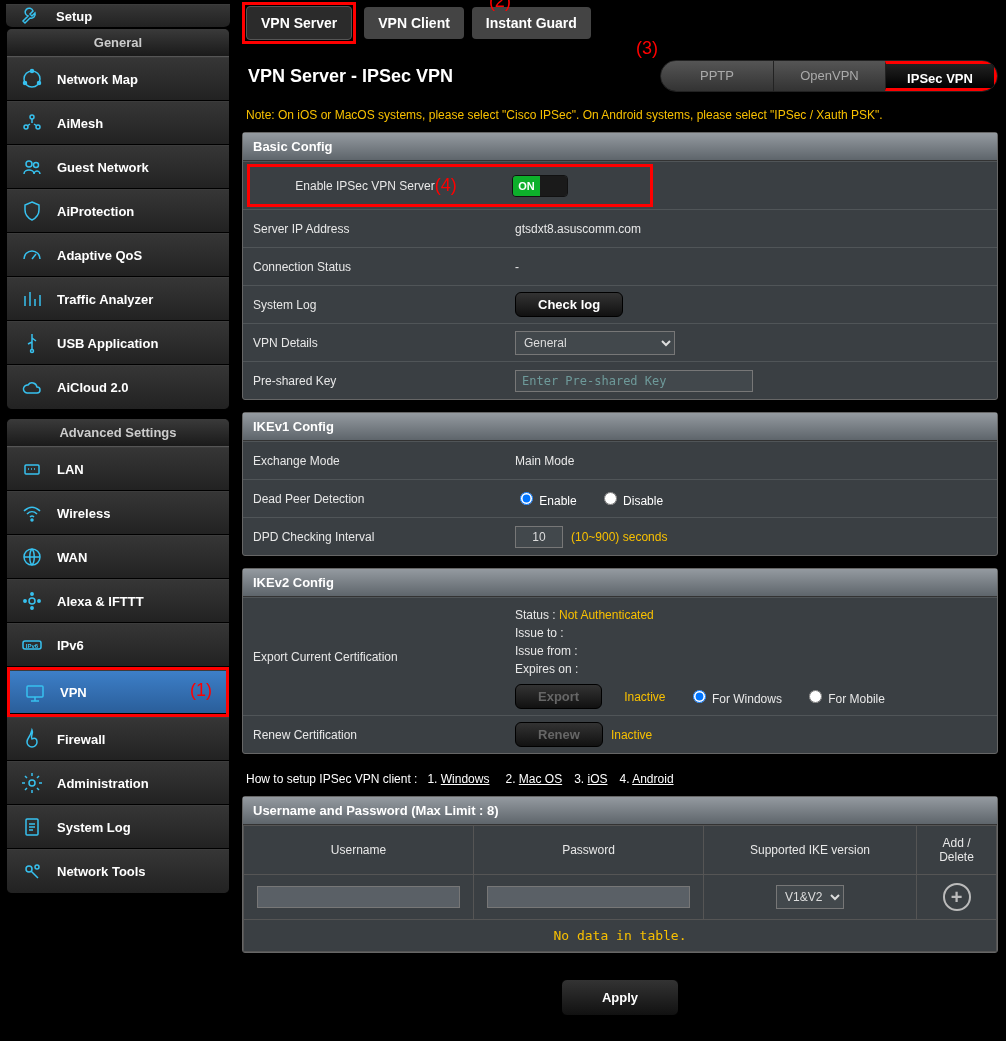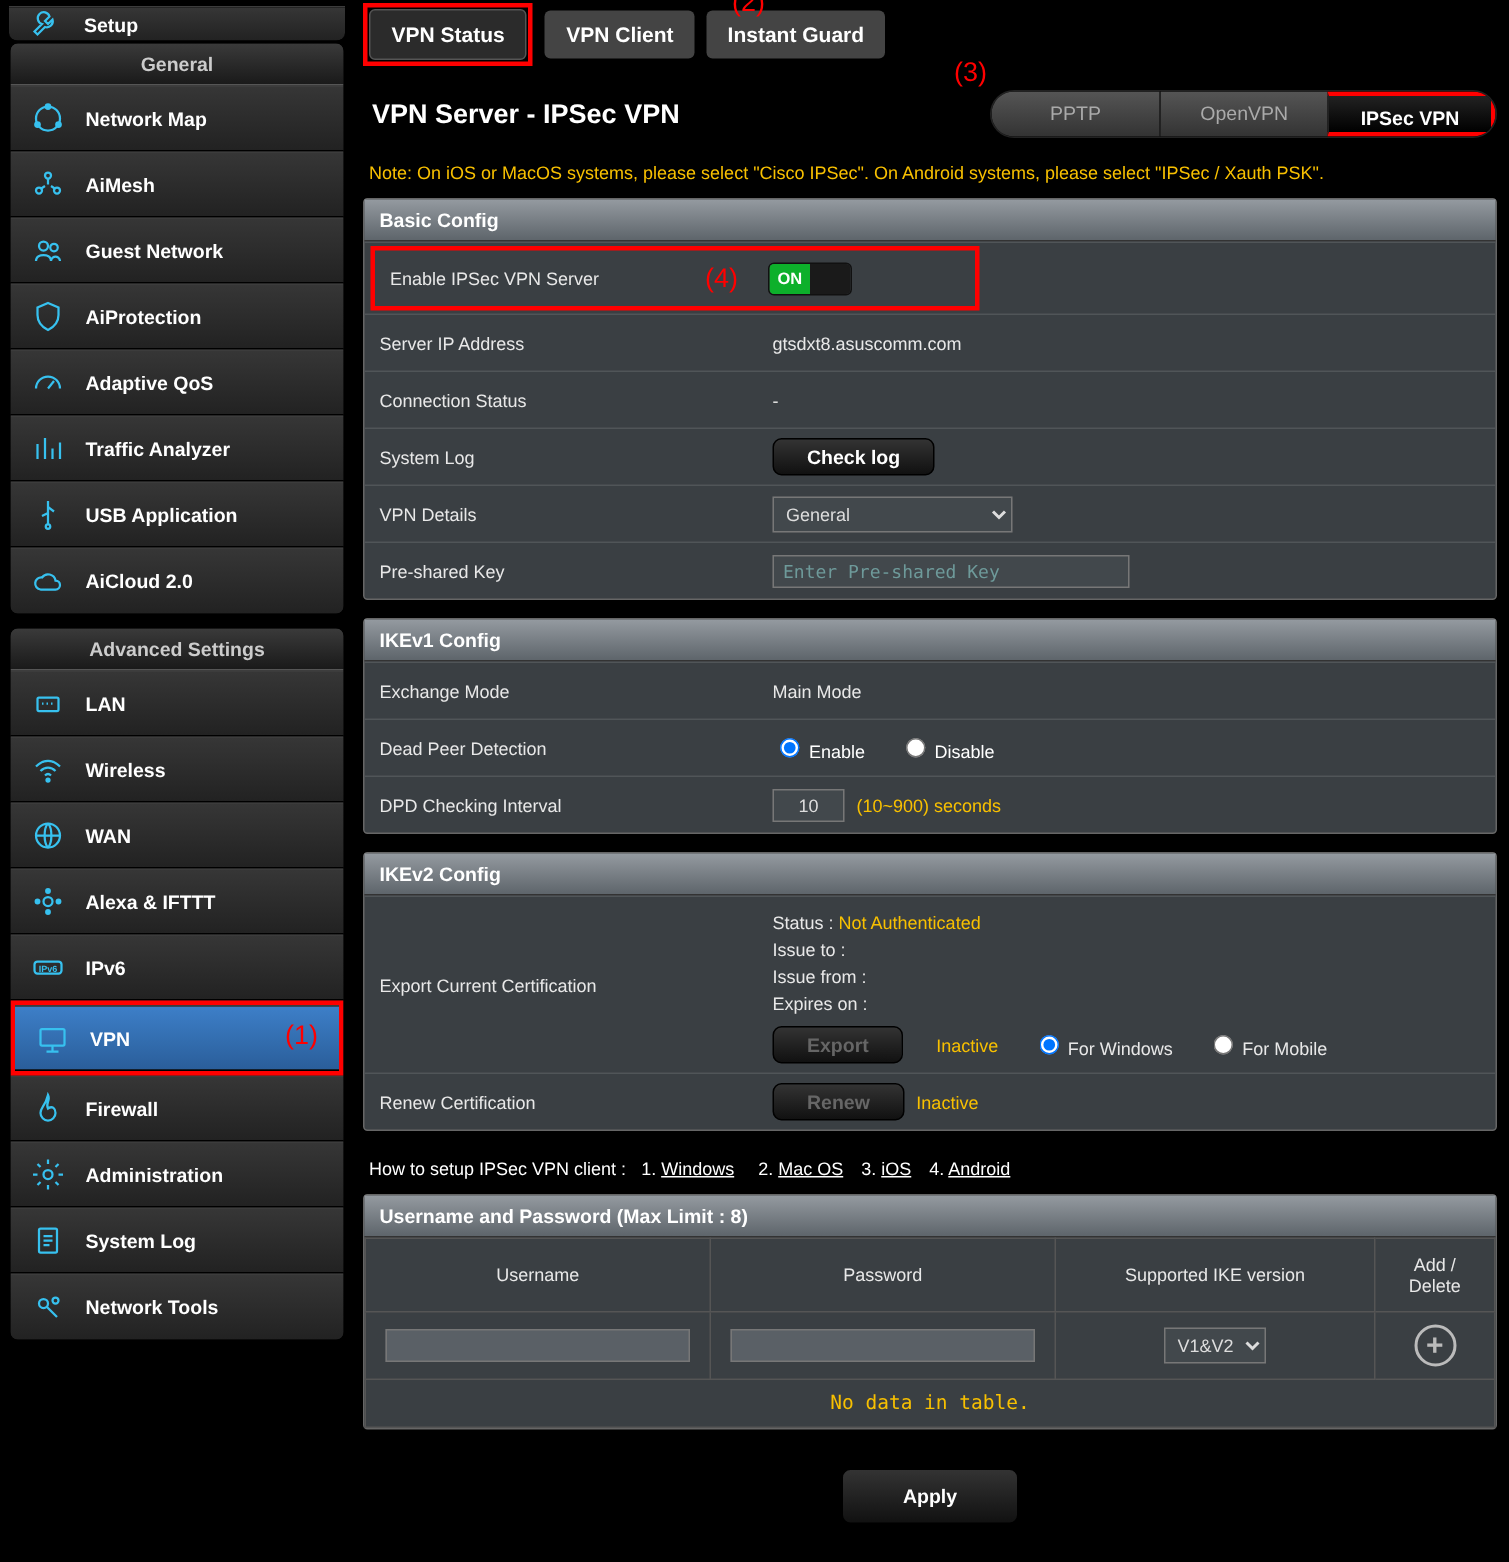--- a/index.html
+++ b/index.html
@@ -262,21 +262,21 @@
             </span>
             <span>Network Tools</span>
           </div>
         </div>
     </div>
   </div>
 
   <div id="right">
     <div id="tabbar">
       <div class="annot" style="padding:1px">
-        <div id="tab0" class="tab active">VPN Status</div>
+        <div id="tab0" class="tab active">VPN Server</div>
       </div>
       <div id="tab1" class="tab inactive">VPN Client</div>
       <div id="tab2" class="tab inactive">Instant Guard</div>
       <span class="annot-lbl" style="margin-left:-110px;margin-top:-44px;position:relative">(2)</span>
     </div>
 
     <div id="title-row">
       <div id="page-title">VPN Server - IPSec VPN</div>
       <div style="display:flex;align-items:flex-start;gap:2px">
         <span class="annot-lbl" style="margin-top:-22px">(3)</span>
@@ -287,21 +287,21 @@
         </div>
       </div>
     </div>
 
     <div id="note">Note: On iOS or MacOS systems, please select "Cisco IPSec". On Android systems, please select "IPSec / Xauth PSK".</div>
 
     <div class="section">
       <div class="sec-hdr">Basic Config</div>
       <div class="row">
         <div class="annot" style="display:flex;align-items:center;flex:1;margin:2px 4px">
-          <div class="lbl" style="width:252px;display:flex;justify-content:space-between;align-items:center">
+          <div class="lbl" style="width:252px;display:flex;justify-content:center;align-items:center">
             <span>Enable IPSec VPN Server</span>
             <span class="annot-lbl">(4)</span>
           </div>
           <div class="val">
             <div class="toggle">
               <span class="on">ON</span>
               <span class="off"></span>
             </div>
           </div>
         </div>

